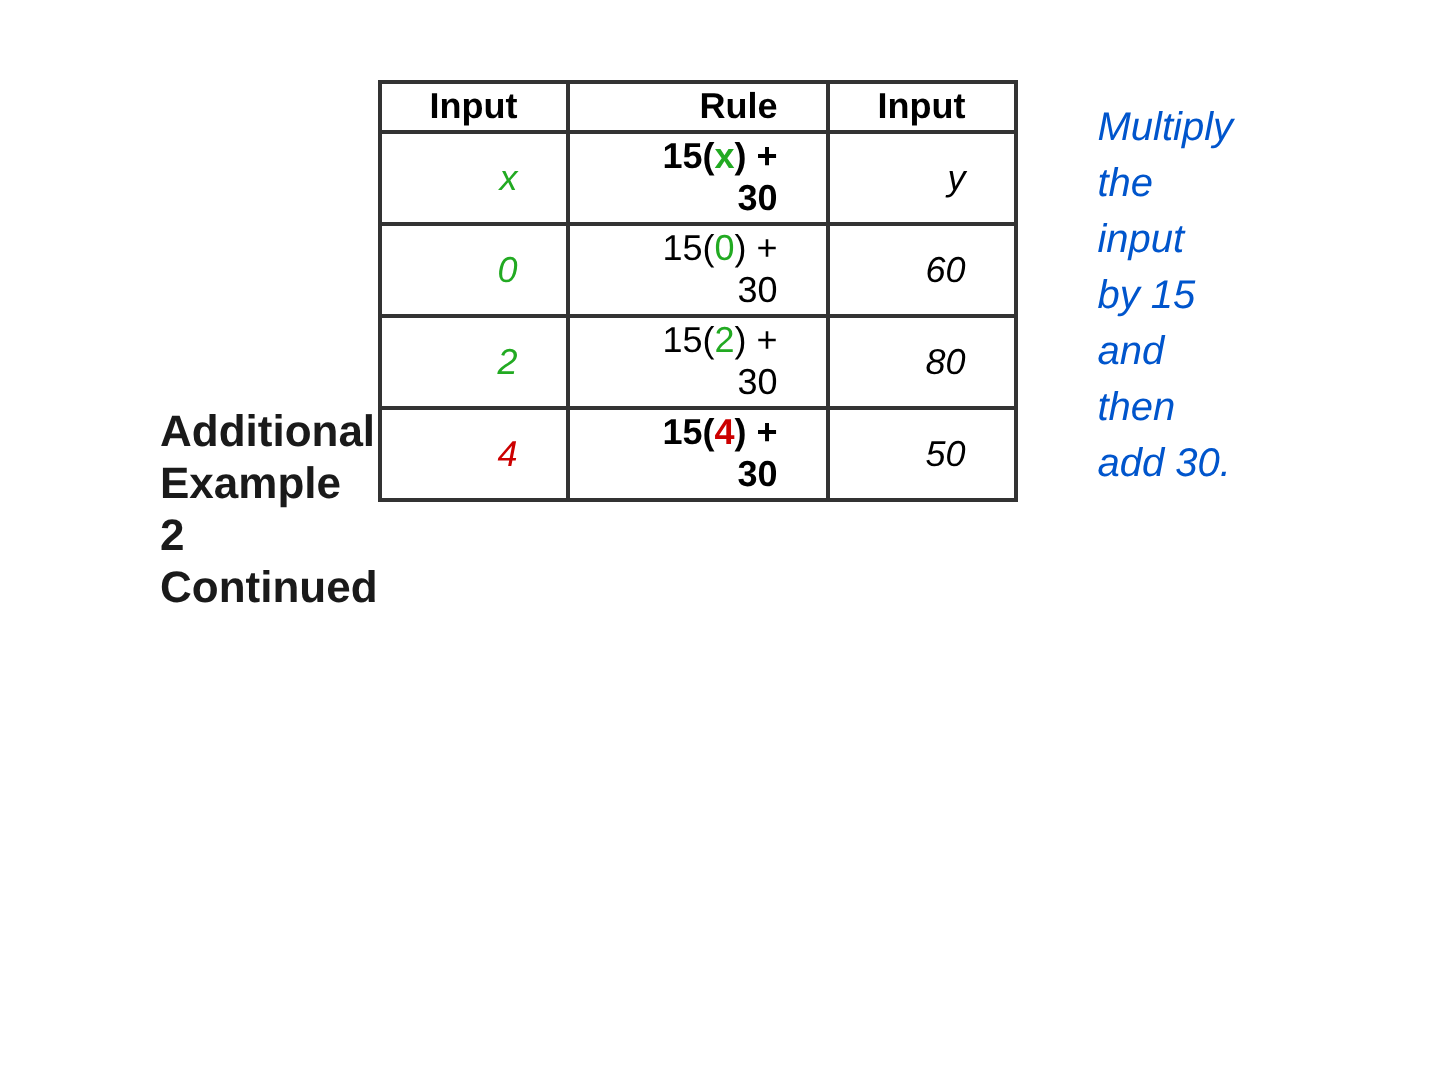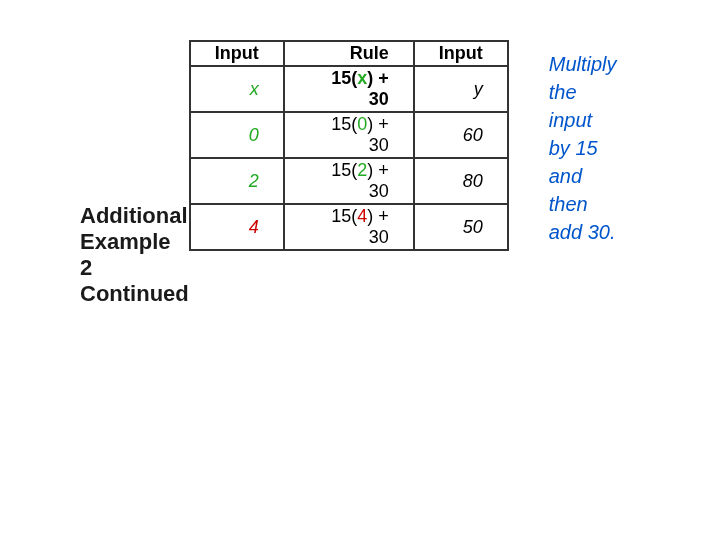--- a/index.html
+++ b/index.html
@@ -99,21 +99,21 @@
             <td style="font-weight: normal;">15(<span style="color: rgb(34, 170, 34);">0</span>) + 30</td>
             <td><span style="font-style: italic;">60</span></td>
           </tr>
           <tr>
             <td><span style="font-style: italic; color: rgb(34, 170, 34);">2</span></td>
             <td style="font-weight: normal;">15(<span style="color: rgb(34, 170, 34);">2</span>) + 30</td>
             <td><span style="font-style: italic;">80</span></td>
           </tr>
           <tr>
             <td><span style="font-style: italic; color: rgb(204, 0, 0);">4</span></td>
-            <td style="font-weight: normal;">15(<span style="color: rgb(204, 0, 0);">4</span>) + 30</td>
+            <td style="font-weight: bold;">15(<span style="color: rgb(204, 0, 0);">4</span>) + 30</td>
             <td><span style="font-style: italic;">50</span></td>
           </tr>
         </tbody>
     </table>
 
     <div class="side-text">Multiply the input by 15 and then add 30.</div>
   </div>
 </div>
 
 </body></html>

